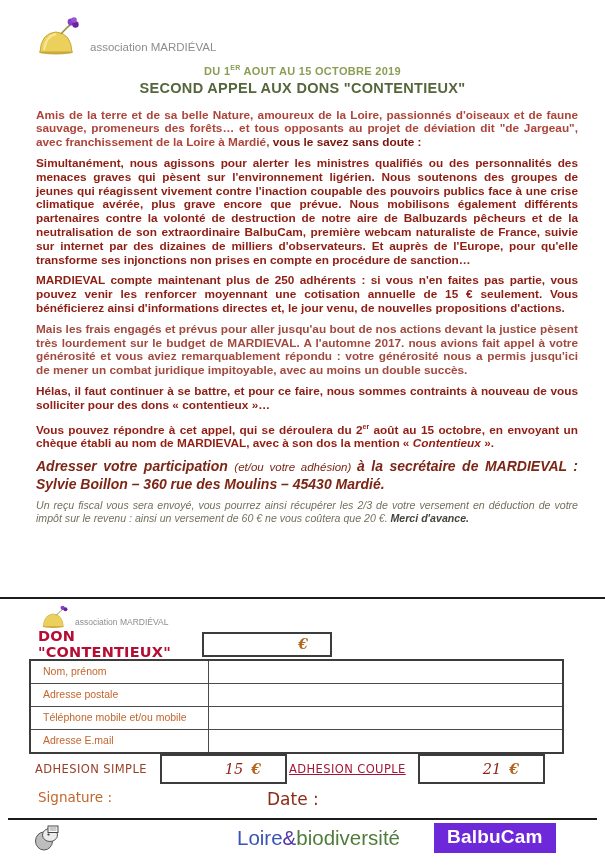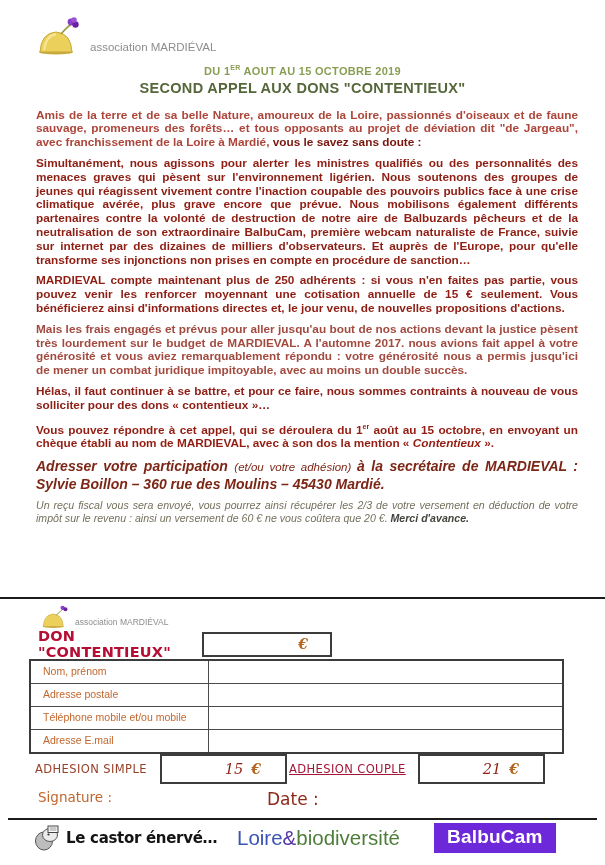--- a/index.html
+++ b/index.html
@@ -89,21 +89,21 @@
 
   <div class="date-line"><span>DU 1</span><sup>ER</sup><span> AOUT AU 15 OCTOBRE 2019</span></div>
   <div class="title">SECOND APPEL AUX DONS "CONTENTIEUX"</div>
 
   <div class="letter">
     <p class="p-intro"><span>Amis de la terre et de sa belle Nature, amoureux de la Loire, passionnés d'oiseaux et de faune sauvage, promeneurs des forêts… et tous opposants au projet de déviation dit "de Jargeau", avec franchissement de la Loire à Mardié, </span><span class="emph">vous le savez sans doute :</span></p>
     <p class="p-actions">Simultanément, nous agissons pour alerter les ministres qualifiés ou des personnalités des menaces graves qui pèsent sur l'environnement ligérien. Nous soutenons des groupes de jeunes qui réagissent vivement contre l'inaction coupable des pouvoirs publics face à une crise climatique avérée, plus grave encore que prévue. Nous mobilisons également différents partenaires contre la volonté de destruction de notre aire de Balbuzards pêcheurs et de la neutralisation de son extraordinaire BalbuCam, première webcam naturaliste de France, suivie sur internet par des dizaines de milliers d'observateurs. Et auprès de l'Europe, pour qu'elle transforme ses injonctions non prises en compte en procédure de sanction…</p>
     <p class="p-adherents">MARDIEVAL compte maintenant plus de 250 adhérents : si vous n'en faites pas partie, vous pouvez venir les renforcer moyennant une cotisation annuelle de 15 € seulement. Vous bénéficierez ainsi d'informations directes et, le jour venu, de nouvelles propositions d'actions.</p>
     <p class="p-budget">Mais les frais engagés et prévus pour aller jusqu'au bout de nos actions devant la justice pèsent très lourdement sur le budget de MARDIEVAL. A l'automne 2017. nous avions fait appel à votre générosité et vous aviez remarquablement répondu : votre générosité nous a permis jusqu'ici de mener un combat juridique impitoyable, avec au moins un double succès.</p>
     <p class="p-helas">Hélas, il faut continuer à se battre, et pour ce faire, nous sommes contraints à nouveau de vous solliciter pour des dons « contentieux »…</p>
-    <p class="p-repondre"><span>Vous pouvez répondre à cet appel, qui se déroulera du 1</span><sup>er</sup><span> août au 15 octobre, en envoyant un chèque établi au nom de MARDIEVAL, avec à son dos la mention « </span><span class="it">Contentieux</span><span> ».</span></p>
+    <p class="p-repondre"><span>Vous pouvez répondre à cet appel, qui se déroulera du 2</span><sup>er</sup><span> août au 15 octobre, en envoyant un chèque établi au nom de MARDIEVAL, avec à son dos la mention « </span><span class="it">Contentieux</span><span> ».</span></p>
     <p class="p-adresser"><span>Adresser votre participation </span><span class="paren">(et/ou votre adhésion) </span><span>à la secrétaire de MARDIEVAL : Sylvie Boillon – 360 rue des Moulins – 45430 Mardié.</span></p>
     <p class="p-recu"><span>Un reçu fiscal vous sera envoyé, vous pourrez ainsi récupérer les 2/3 de votre versement en déduction de votre impôt sur le revenu : ainsi un versement de 60 € ne vous coûtera que 20 €. </span><span class="emph">Merci d'avance.</span></p>
   </div>
 
   <div class="divider1"></div>
 
   <div class="form-logo">
     <svg width="30" height="25" viewBox="0 0 48 40">
       <ellipse cx="18" cy="36" rx="17" ry="2.5" fill="#c9a93c"></ellipse>
       <path d="M2 36 Q3 17 18 16 Q33 17 34 36 Z" fill="#ecd05c" stroke="#c8a838" stroke-width="1"></path>
@@ -162,19 +162,18 @@
   <div class="footer">
     <span class="castor">
       <svg width="27" height="27" viewBox="0 0 27 27">
         <ellipse cx="10" cy="17" rx="8.5" ry="9" fill="#bdbdbd" stroke="#555" stroke-width="1"></ellipse>
         <ellipse cx="16" cy="11" rx="7.5" ry="6.5" fill="#ececec" stroke="#555" stroke-width="1"></ellipse>
         <rect x="14" y="2" width="10" height="6.5" fill="#ffffff" stroke="#444" stroke-width="1"></rect>
         <line x1="15.5" y1="4" x2="22.5" y2="4" stroke="#777" stroke-width="0.8"></line>
         <line x1="15.5" y1="6" x2="22.5" y2="6" stroke="#777" stroke-width="0.8"></line>
         <circle cx="14.5" cy="10.5" r="1.1" fill="#333"></circle>
       </svg>
-      <span class="castor-text">Le castor énervé…</span>
     </span>
     <span class="loire"><span class="l1">Loire</span><span class="amp">&amp;</span><span class="l2">biodiversité</span></span>
     <span class="balbucam">BalbuCam</span>
   </div>
 
 </div>
 
 </body></html>

